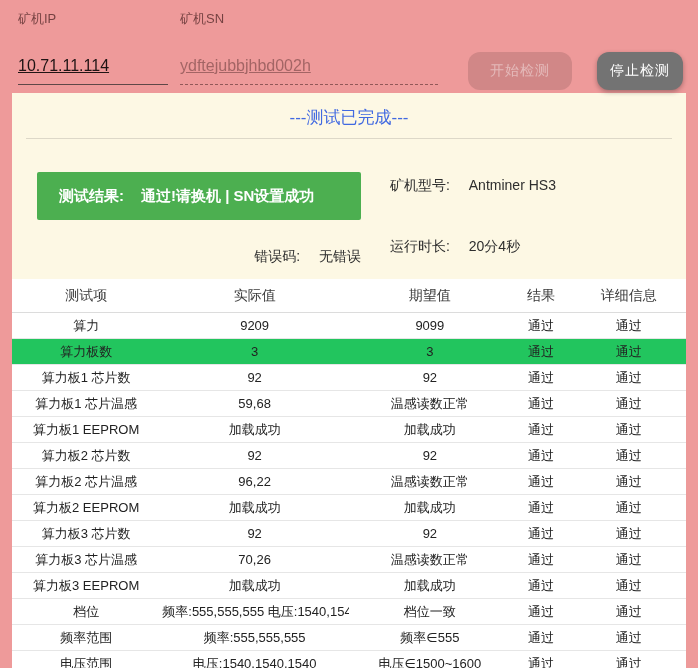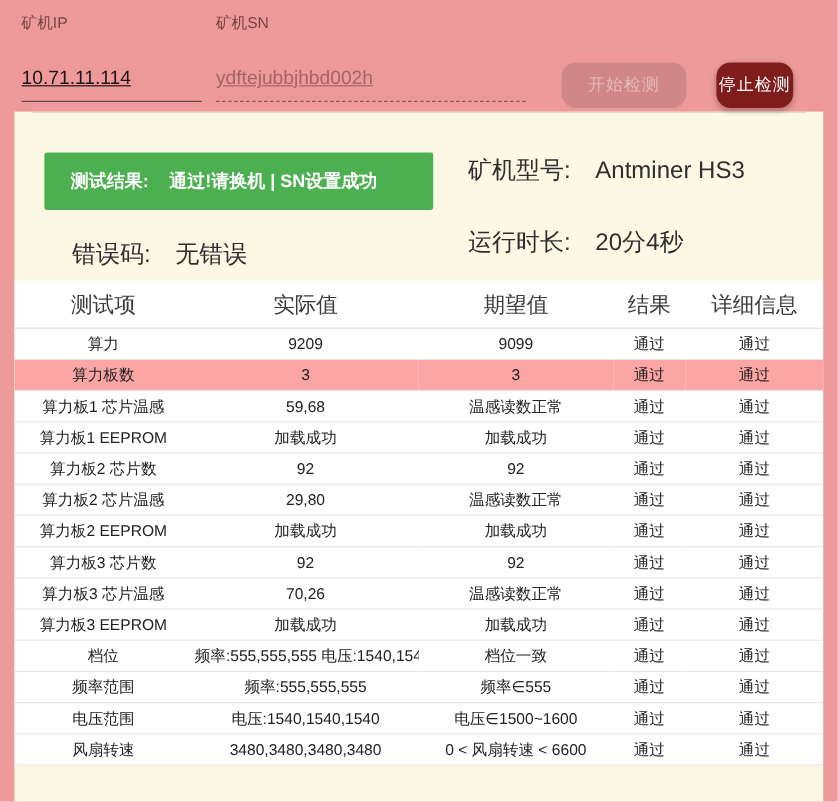--- a/index.html
+++ b/index.html
@@ -29,22 +29,22 @@
     font-family: "Liberation Sans", "DejaVu Sans", sans-serif;
     font-size: 14px; font-weight: normal; border: none; border-radius: 12px;
     cursor: pointer; letter-spacing: 1px; margin-top: 23px;
   }
   .btn-start {
     left: 468px; width: 104px;
     background: rgba(0,0,0,0.12); color: rgba(255,255,255,0.42);
     cursor: default;
   }
   .btn-stop {
-    left: 597px; width: 64px;
-    background: #7f1d1d; color: #ffffff;
+    left: 597px; width: 86px;
+    background: #737373; color: #ffffff;
     box-shadow: 0 2px 5px rgba(0,0,0,0.3);
   }
 
   
   .panel {
     margin: 0 12px; height: 575px; overflow: hidden;
     background: #fdf8e4;
   }
   .panel-title {
     text-align: center; color: #4169e1; font-size: 17px;
@@ -55,60 +55,61 @@
   .info-row { display: flex; align-items: center; }
   .info-left { width: 349px; flex: 0 0 349px; margin-top: 20px; }
   .info-right { margin-left: 29px; }
   .result-banner {
     margin-left: 25px; width: 324px; height: 48px;
     background: #4caf50; color: #ffffff; border-radius: 2px;
     display: flex; align-items: center; padding-left: 22px;
     font-size: 15px; font-weight: bold;
   }
   .result-banner .banner-value { margin-left: 17px; }
-  .info-item { font-size: 20px; color: #2e2e2e; }
+  .info-item { font-size: 14px; color: #2e2e2e; }
   .info-item .info-label { margin-right: 15px; }
-  .info-row2 { margin-top: 9px; height: 35px; }
+  .info-row2 { margin-top: 9px; height: 35px; text-align: right; }
   .info-row2 .info-left { padding-left: 48px; }
 
   
   table {
     width: 100%; margin-top: 15px; border-collapse: collapse;
     background: #ffffff; table-layout: fixed;
   }
   th {
-    font-size: 18px; font-weight: normal; color: #3a3a3a;
+    font-size: 14px; font-weight: normal; color: #3a3a3a;
     padding: 8px 0 7px 0; text-align: center;
     border-bottom: 1px solid #dcdcdc;
   }
   td {
     font-size: 13px; color: #222222; text-align: center;
     padding: 5px 2px; line-height: 15px;
     border-bottom: 1px solid #e6e6e6;
     overflow: hidden; white-space: nowrap;
   }
-  tr.highlight td { background: #fca5a5; }
+  tr.highlight td { background: #22c55e; }
 </style>
 </head>
 <body>
 
 <div class="topbar">
   <div class="field field-ip">
     <label>矿机IP</label>
     <input type="text" value="10.71.11.114" style="">
   </div>
   <div class="field field-sn">
     <label>矿机SN</label>
     <input type="text" value="ydftejubbjhbd002h" style="">
   </div>
   <button class="btn btn-start" disabled="">开始检测</button>
   <button class="btn btn-stop">停止检测</button>
 </div>
 
 <div class="panel">
+  <div class="panel-title">---测试已完成---</div>
   <hr class="title-divider">
 
   <div class="info-row">
     <div class="info-left">
       <div class="result-banner">
         <span class="banner-label">测试结果:</span>
         <span class="banner-value">通过!请换机 | SN设置成功</span>
       </div>
     </div>
     <div class="info-right">
@@ -160,20 +161,27 @@
           <td>通过</td>
         </tr>
         <tr class="highlight">
           <td>算力板数</td>
           <td>3</td>
           <td>3</td>
           <td>通过</td>
           <td>通过</td>
         </tr>
         <tr>
+          <td>算力板1 芯片数</td>
+          <td>92</td>
+          <td>92</td>
+          <td>通过</td>
+          <td>通过</td>
+        </tr>
+        <tr>
           <td>算力板1 芯片温感</td>
           <td>59,68</td>
           <td>温感读数正常</td>
           <td>通过</td>
           <td>通过</td>
         </tr>
         <tr>
           <td>算力板1 EEPROM</td>
           <td>加载成功</td>
           <td>加载成功</td>
@@ -182,21 +190,21 @@
         </tr>
         <tr>
           <td>算力板2 芯片数</td>
           <td>92</td>
           <td>92</td>
           <td>通过</td>
           <td>通过</td>
         </tr>
         <tr>
           <td>算力板2 芯片温感</td>
-          <td>29,80</td>
+          <td>96,22</td>
           <td>温感读数正常</td>
           <td>通过</td>
           <td>通过</td>
         </tr>
         <tr>
           <td>算力板2 EEPROM</td>
           <td>加载成功</td>
           <td>加载成功</td>
           <td>通过</td>
           <td>通过</td>

